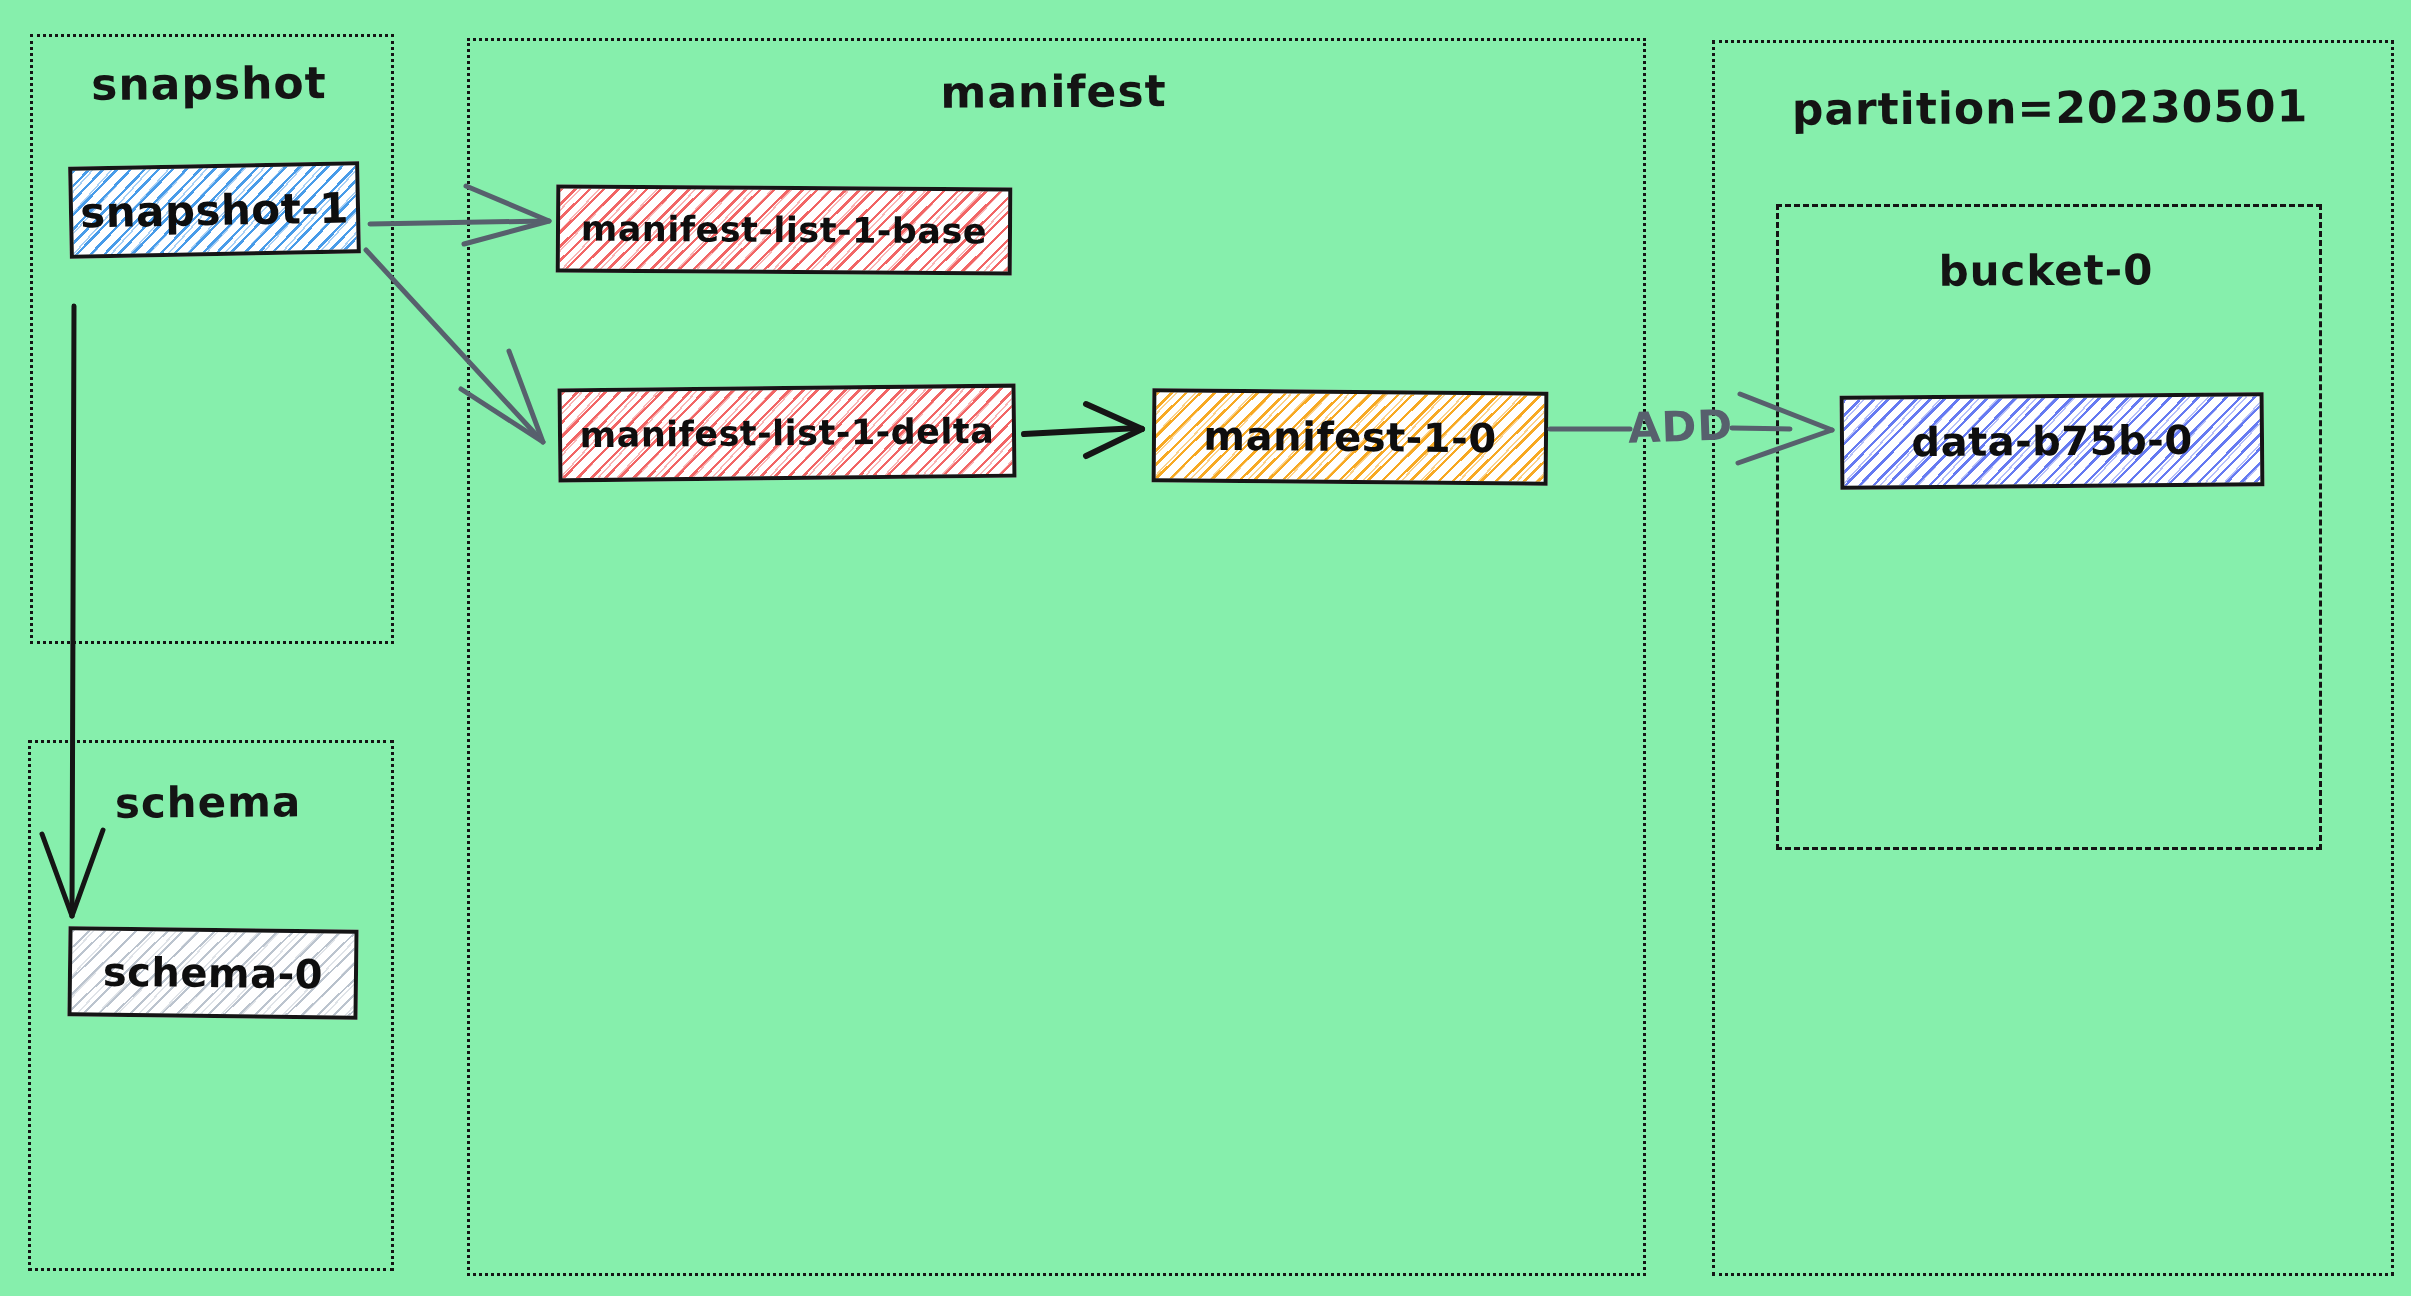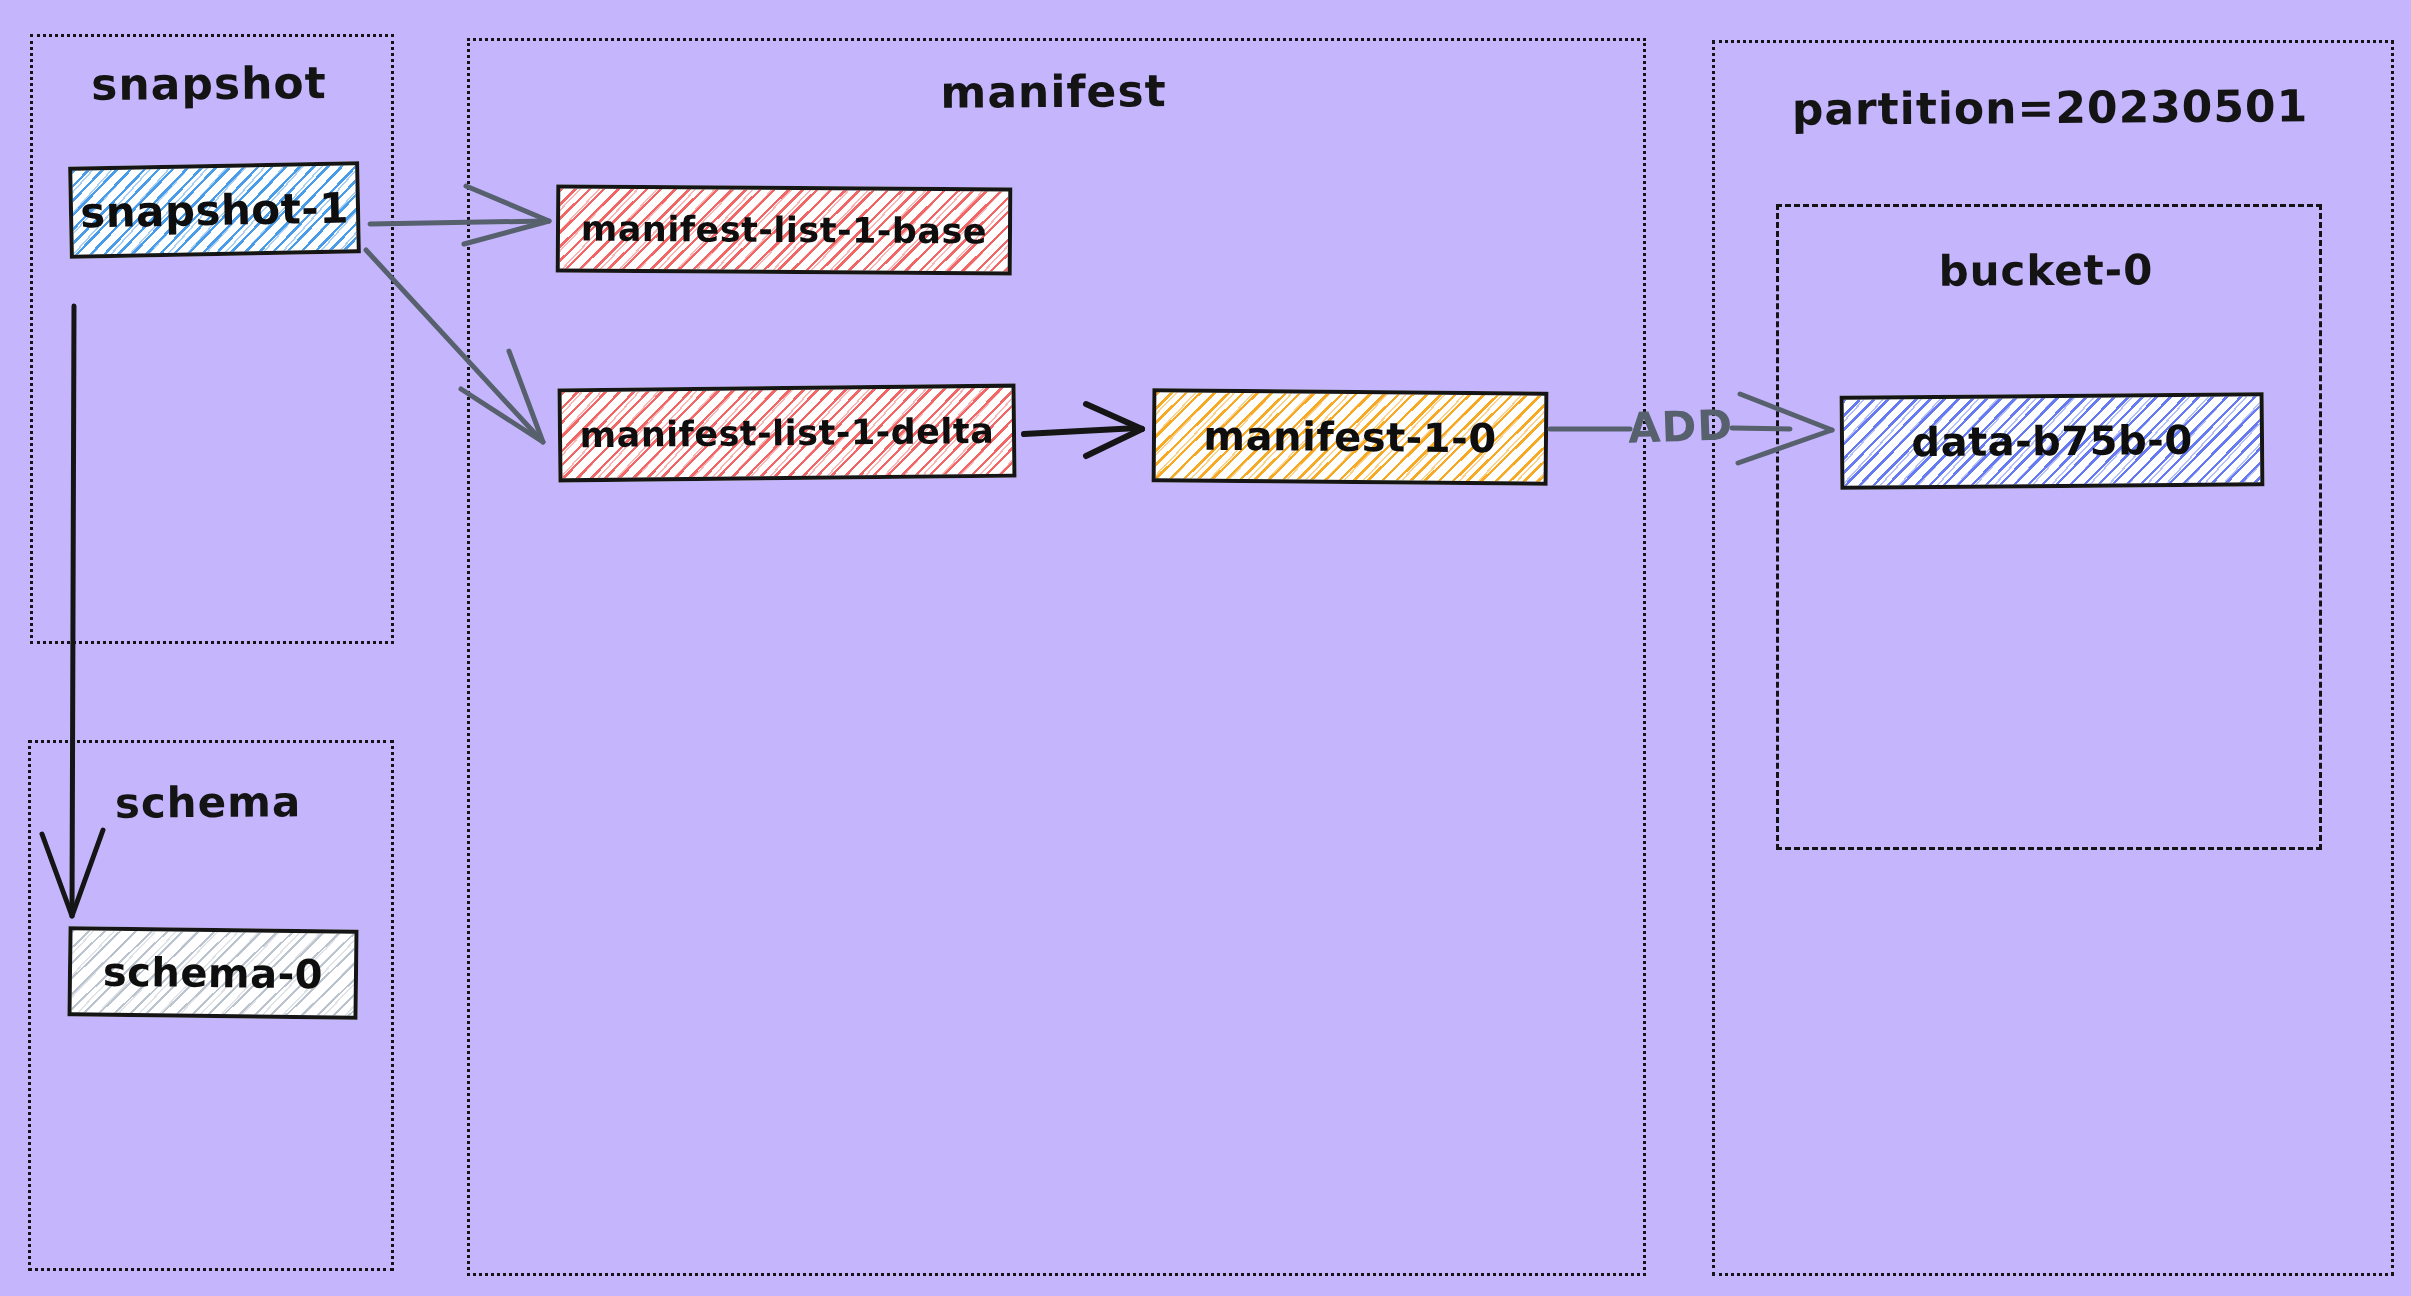--- a/index.html
+++ b/index.html
@@ -1,19 +1,19 @@
 <!DOCTYPE html>
 <html><head>
 <meta charset="utf-8">
 <style>
   html,body{margin:0;padding:0;background:#ffffff;}
   .canvas{
     position:relative;
     width:2411px;height:1296px;
-    background:#c4b5fd;
+    background:#86efac;
     font-family:"DejaVu Sans", sans-serif;
     color:#111;
     overflow:hidden;
   }
   
   .container{position:absolute;border:3px dotted #141414;}
   .container.dashed{border:3px dashed #141414;}
   .container-label{
     position:absolute;
     text-align:center;

